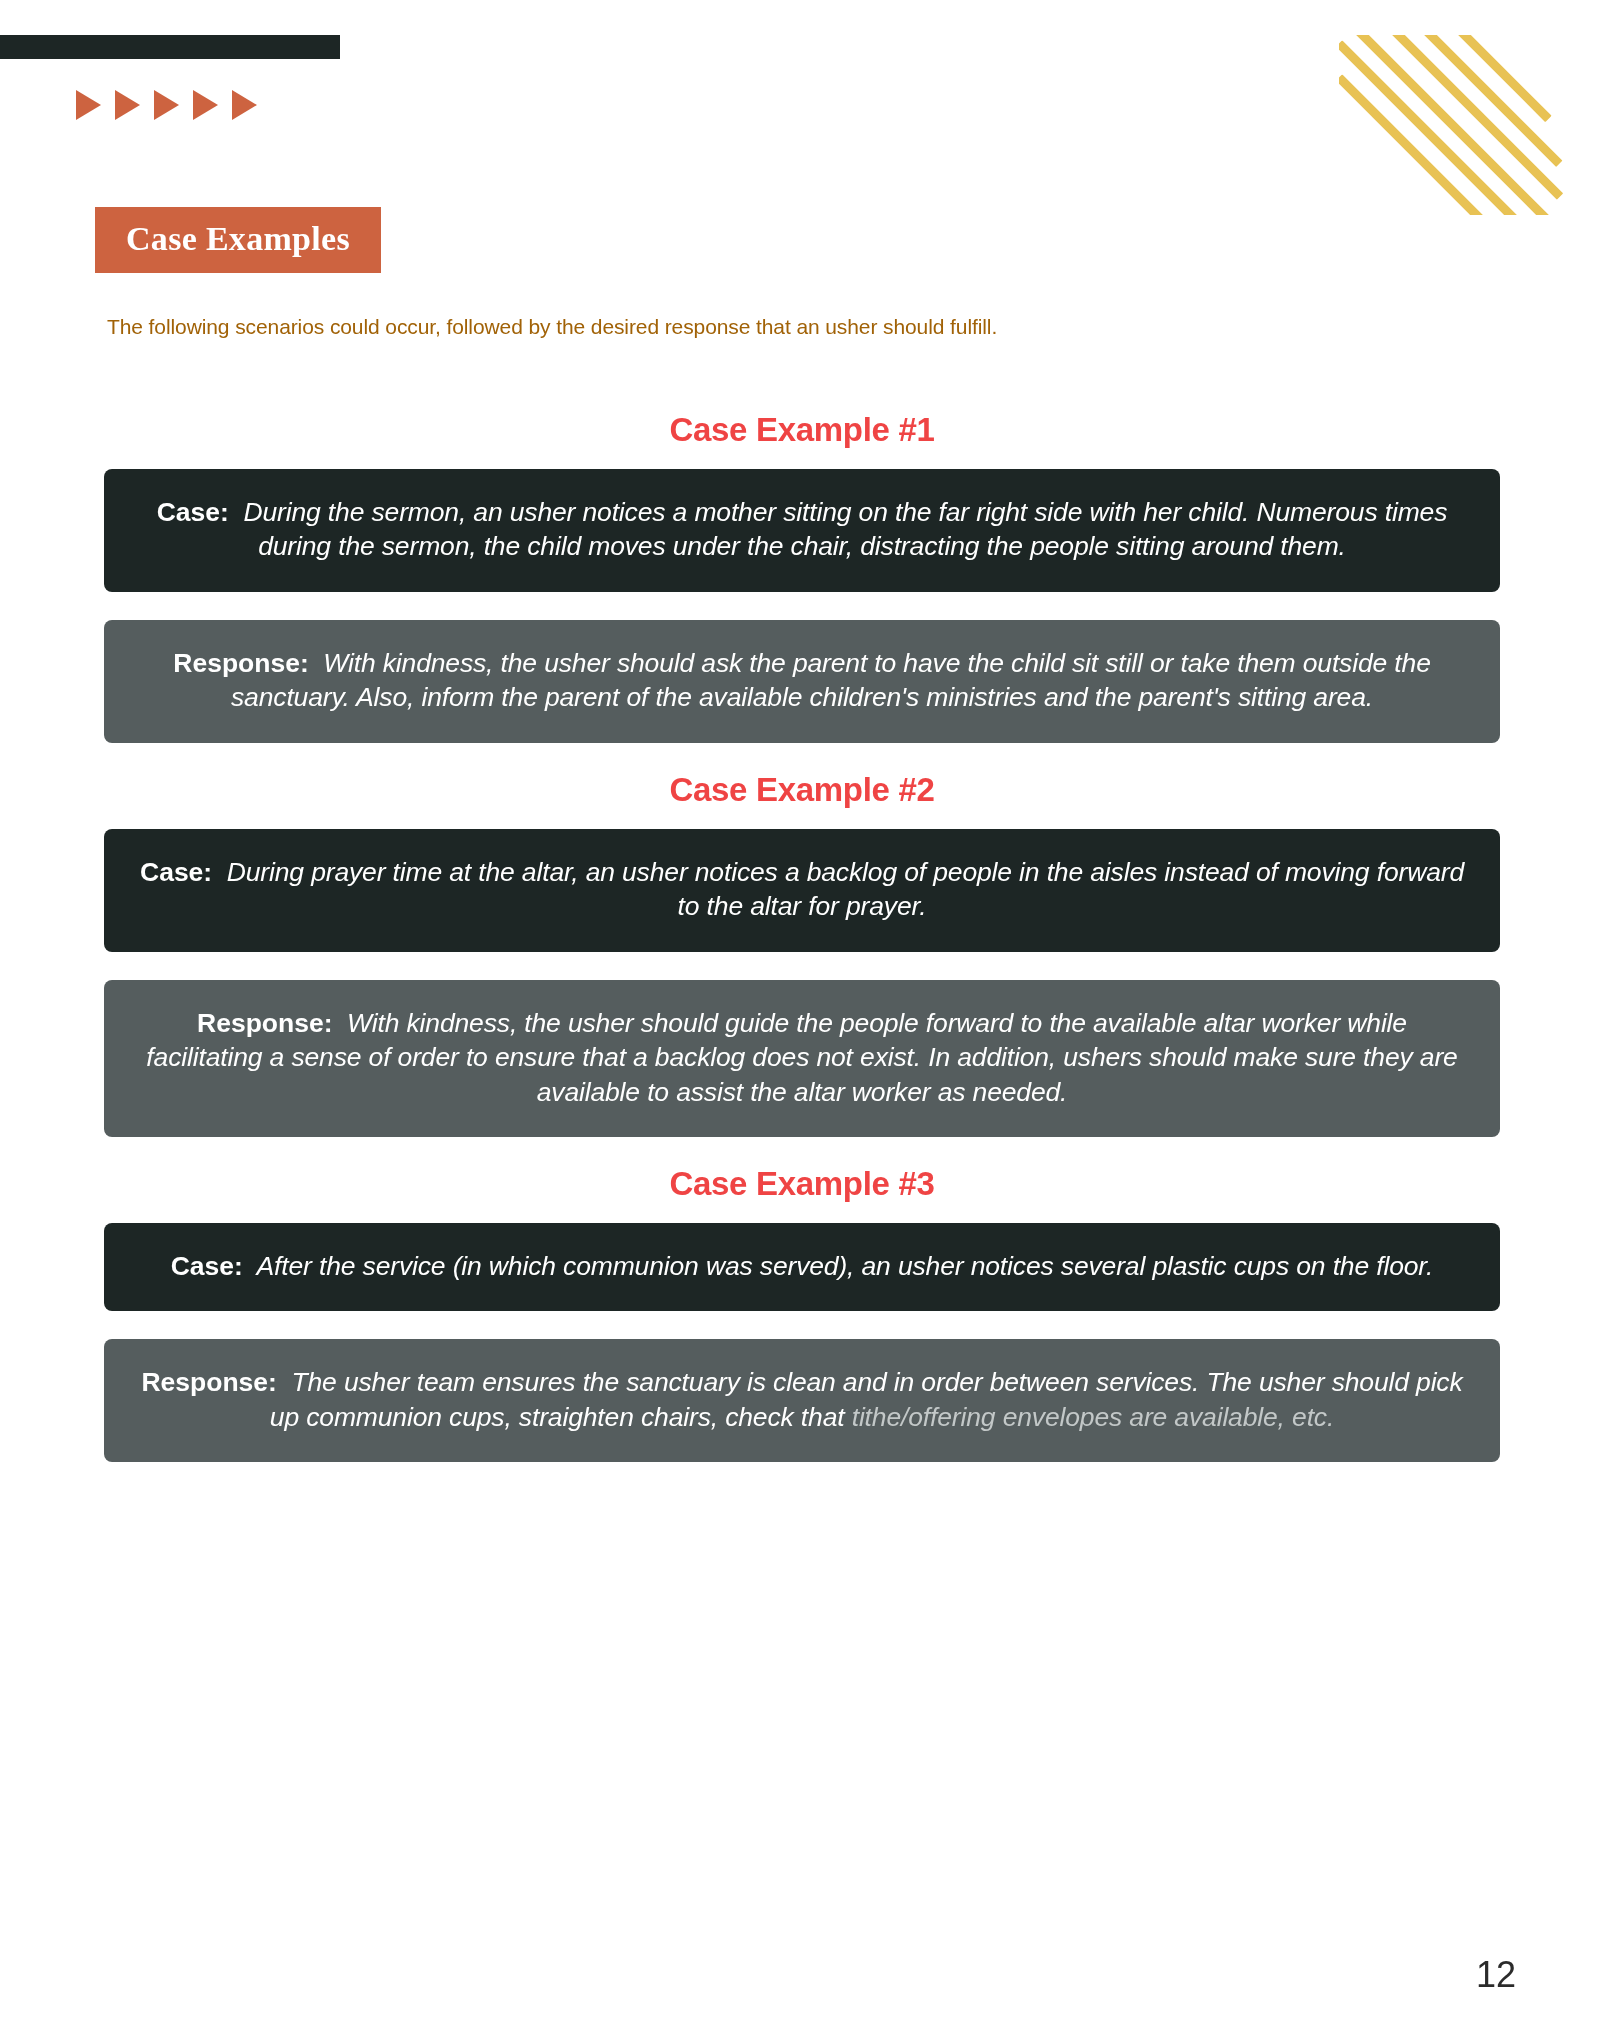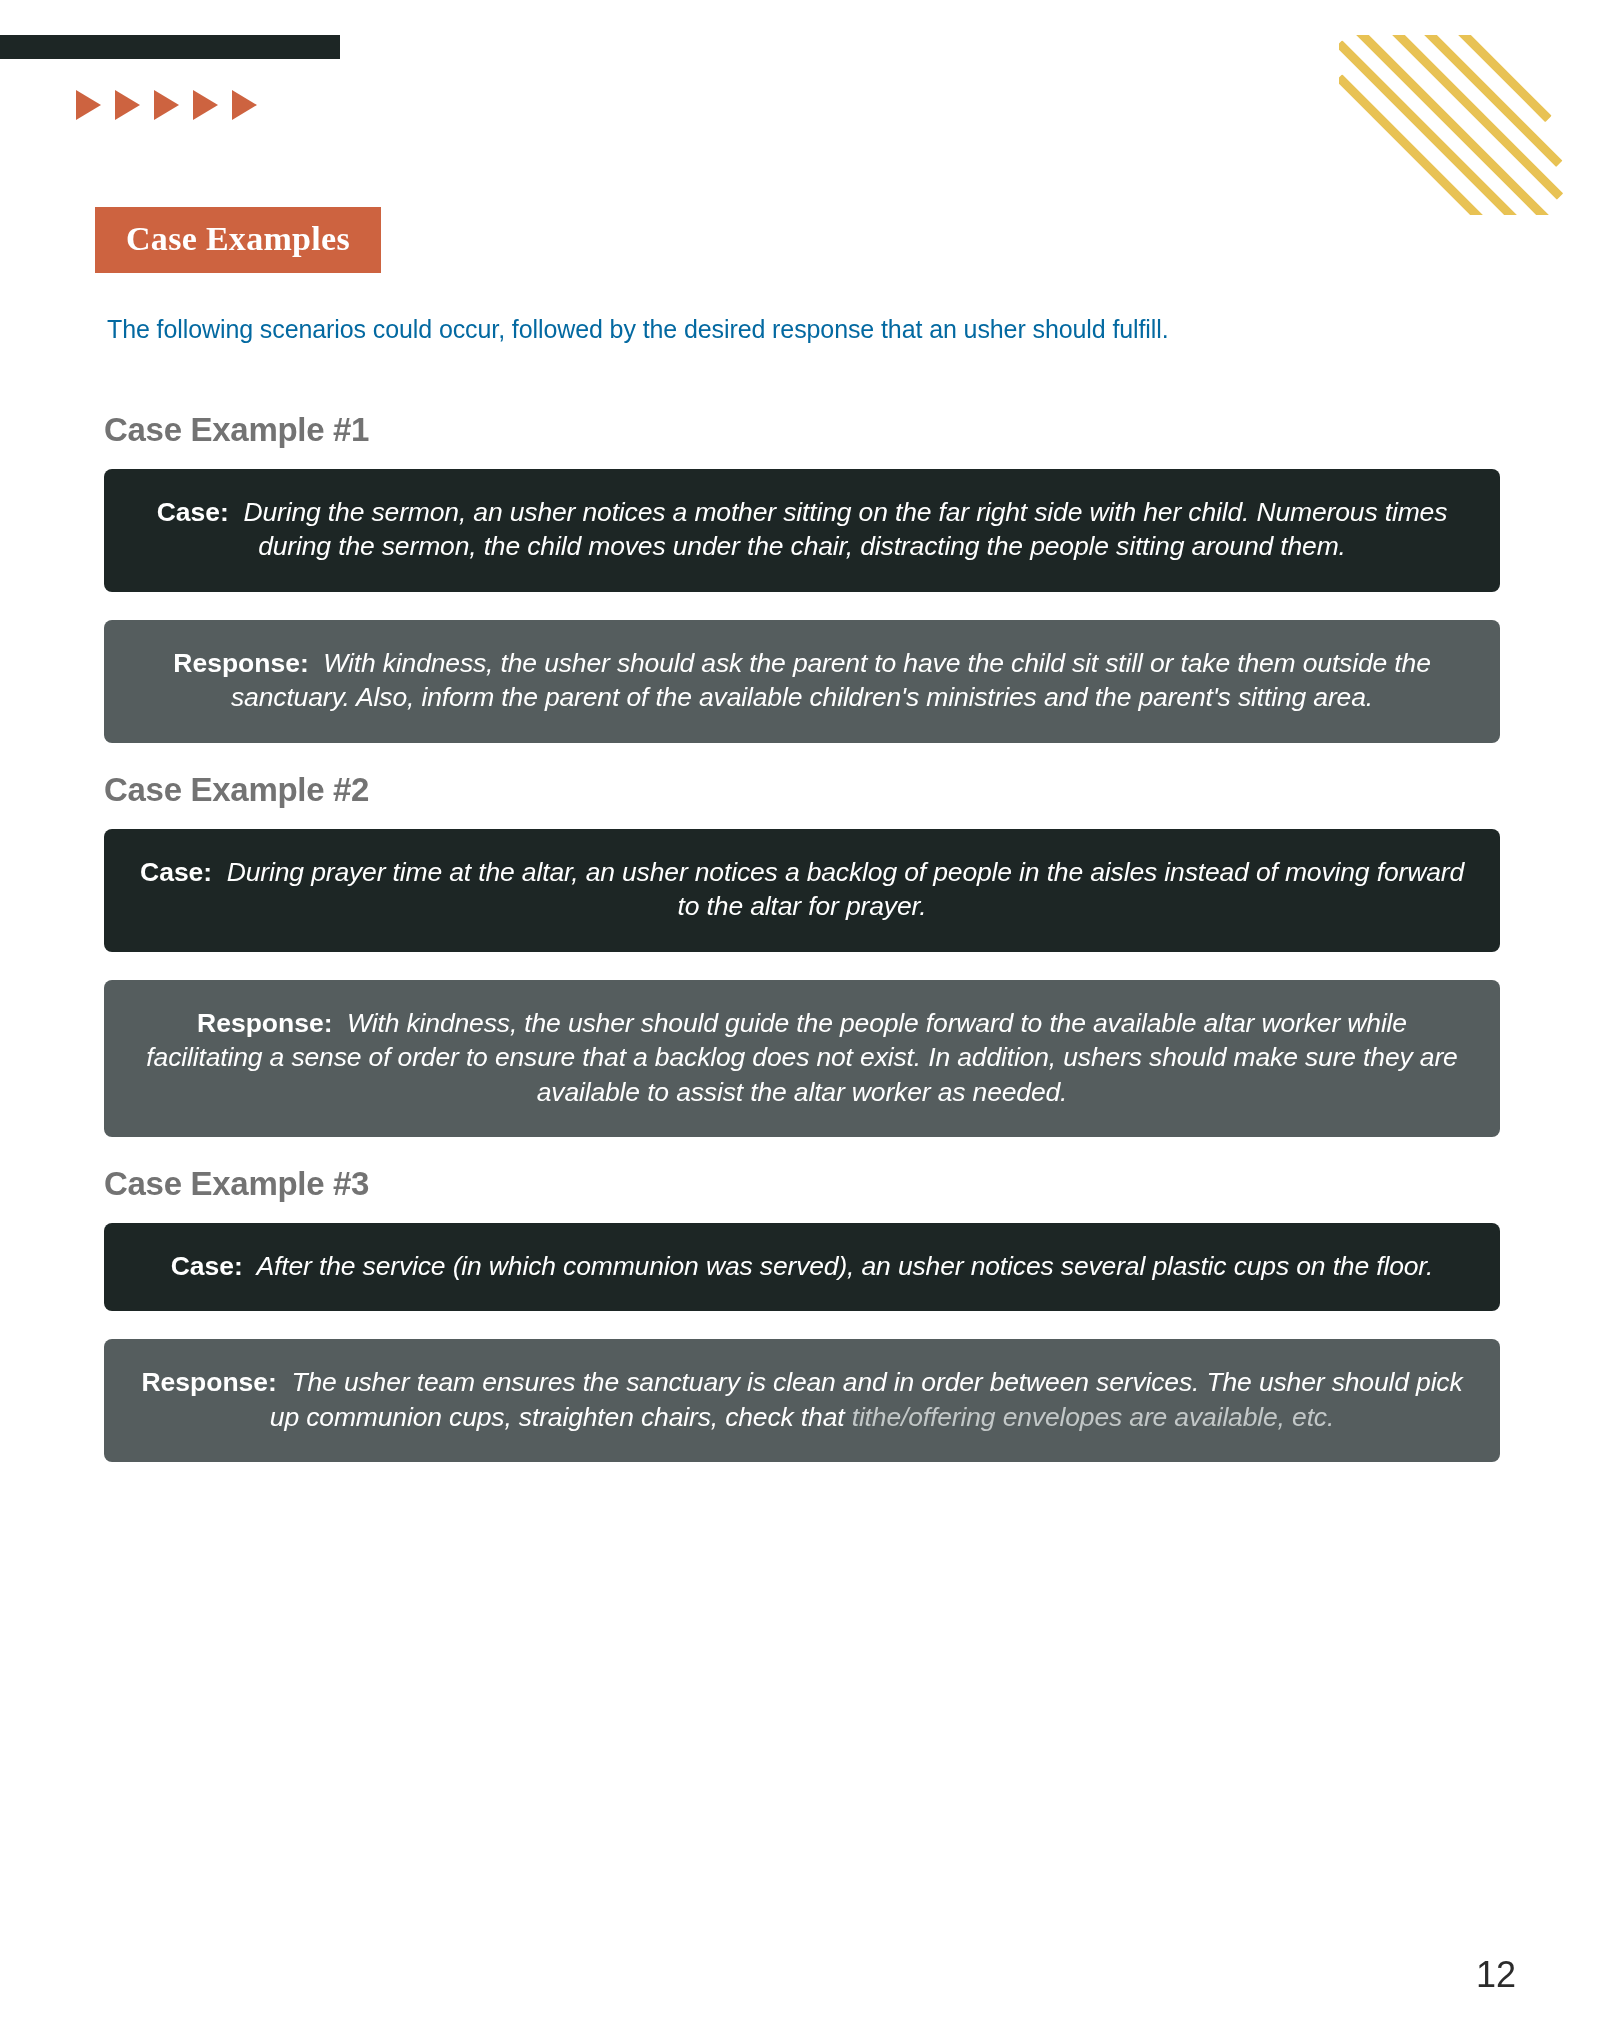--- a/index.html
+++ b/index.html
@@ -64,38 +64,39 @@
     padding: 13px 31px 15px 31px;
     white-space: nowrap;
   }
 
   
   .intro {
     position: absolute;
     left: 107px;
     top: 278px;
     width: 1340px;
-    font-size: 25px;
+    font-size: 21px;
     line-height: 1.32;
-    color: #0369a1;
+    color: #a16207;
     letter-spacing: -0.1px;
   }
 
   
   .content {
     position: absolute;
     left: 104px;
     top: 376px;
     width: 1396px;
   }
 
   .case-heading {
-    color: #737373;
+    color: #ef4444;
     font-size: 33px;
     font-weight: bold;
+    text-align: center;
     letter-spacing: -0.3px;
     margin-top: 26px;
     margin-bottom: 20px;
   }
   .case-heading:first-child { margin-top: 0; }
 
   .box {
     border-radius: 8px;
     padding: 26px 36px 28px 36px;
     color: #ffffff;

